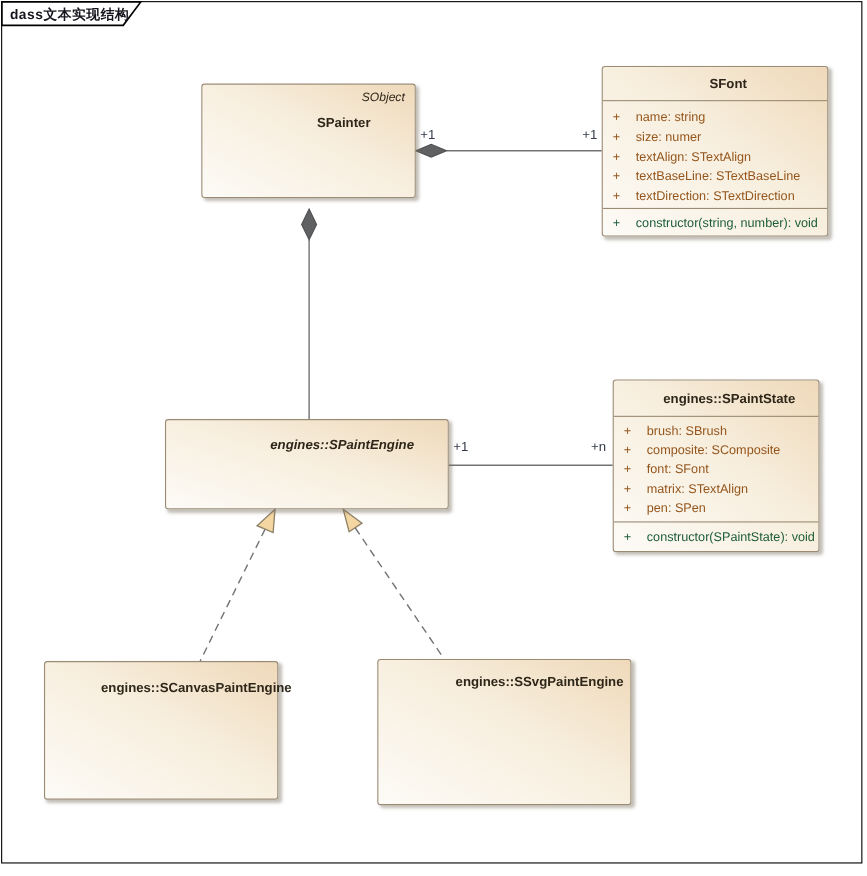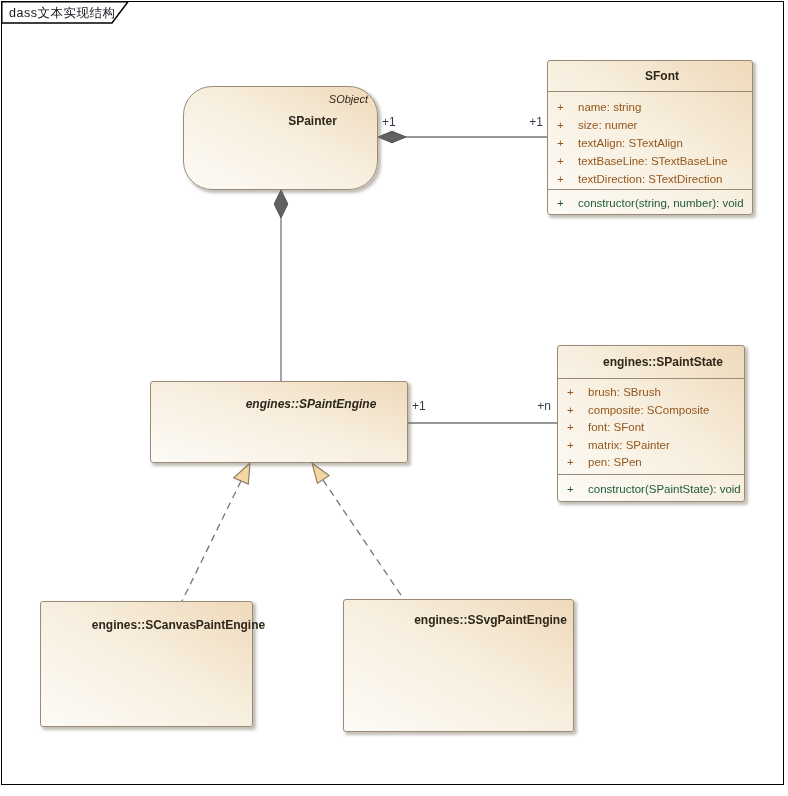--- a/index.html
+++ b/index.html
@@ -1,21 +1,21 @@
 <!DOCTYPE html>
 <html><head>
 <meta charset="utf-8">
 <style>
   html,body{margin:0;padding:0;background:#ffffff;font-family:"Liberation Sans",sans-serif;}
   #canvas{position:relative;width:788px;height:796px;background:#ffffff;overflow:hidden;}
 
   
   .frame{position:absolute;left:1px;top:1px;width:783px;height:784px;border:1.5px solid #000;box-sizing:border-box;background:transparent;}
   .tab-svg{position:absolute;left:1px;top:1px;}
-  .tab-label{position:absolute;left:9px;top:5px;font-size:12.5px;font-weight:normal;color:#14141c;letter-spacing:.5px;white-space:nowrap;}
+  .tab-label{position:absolute;left:9px;top:5px;font-size:12.5px;font-weight:bold;color:#14141c;letter-spacing:.5px;white-space:nowrap;}
 
   
   .uml-class{
     position:absolute;box-sizing:border-box;
     border:1px solid #9b8b74;border-radius:3px;
     background:linear-gradient(to bottom left,#efd9ba 0%,#f7eedd 45%,#fdfbf7 100%);
     box-shadow:2.5px 2.5px 3px rgba(120,110,95,.45);
   }
   .cname{position:absolute;left:0;width:100%;text-align:center;font-size:12px;font-weight:bold;color:#2e2619;line-height:14px;margin-left:32px;}
   .cname.abstract{font-style:italic;}
@@ -66,21 +66,21 @@
       <line x1="241" y1="481" x2="182" y2="601" stroke="#737476" stroke-width="1.3" stroke-dasharray="7 5"></line>
       <polygon points="250,463 248.3,484.1 233.7,477.9" fill="#f3d6a2" stroke="#8f8068" stroke-width="1.2"></polygon>
     </g>
 
     <g>
       <line x1="323" y1="480" x2="403" y2="598" stroke="#737476" stroke-width="1.3" stroke-dasharray="7 5"></line>
       <polygon points="312,463 329.1,475.6 317.4,483.4" fill="#f3d6a2" stroke="#8f8068" stroke-width="1.2"></polygon>
     </g>
   </svg>
 
-  <div class="uml-class" style="left:183px;top:86px;width:195px;height:104px;border-radius:29px;">
+  <div class="uml-class" style="left:183px;top:76px;width:195px;height:104px;">
     <div class="stereotype">SObject</div>
     <div class="cname" style="top:27px;">SPainter</div>
   </div>
 
   <div class="uml-class" style="left:547px;top:60px;width:206px;height:155px;">
     <div class="comp-title" style="line-height:30px;height:30px;">SFont</div>
     <div class="compartment attrs" style="height:98px;padding-top:6px;">
       <div class="row" style="line-height:18px;">
           <span class="vis">+</span>
           <span>name: string</span>
@@ -124,21 +124,21 @@
       <div class="row" style="line-height:17.5px;">
           <span class="vis">+</span>
           <span>composite: SComposite</span>
         </div>
       <div class="row" style="line-height:17.5px;">
           <span class="vis">+</span>
           <span>font: SFont</span>
         </div>
       <div class="row" style="line-height:17.5px;">
           <span class="vis">+</span>
-          <span>matrix: SPainter</span>
+          <span>matrix: STextAlign</span>
         </div>
       <div class="row" style="line-height:17.5px;">
           <span class="vis">+</span>
           <span>pen: SPen</span>
         </div>
     </div>
     <div class="compartment ops" style="height:29px;">
       <div class="row" style="line-height:28px;">
           <span class="vis">+</span>
           <span>constructor(SPaintState): void</span>

